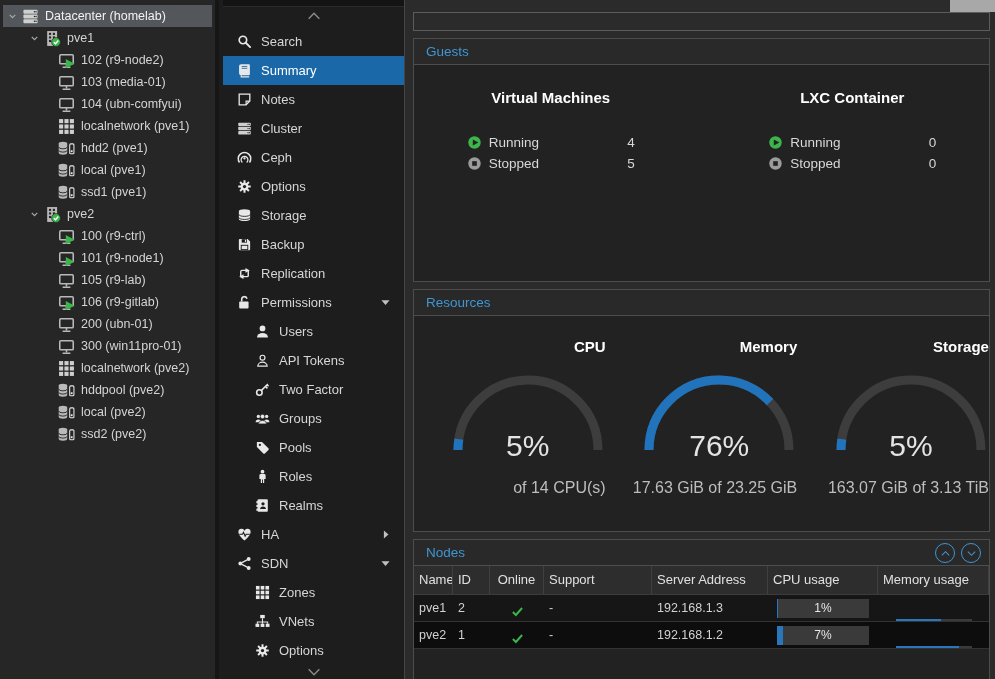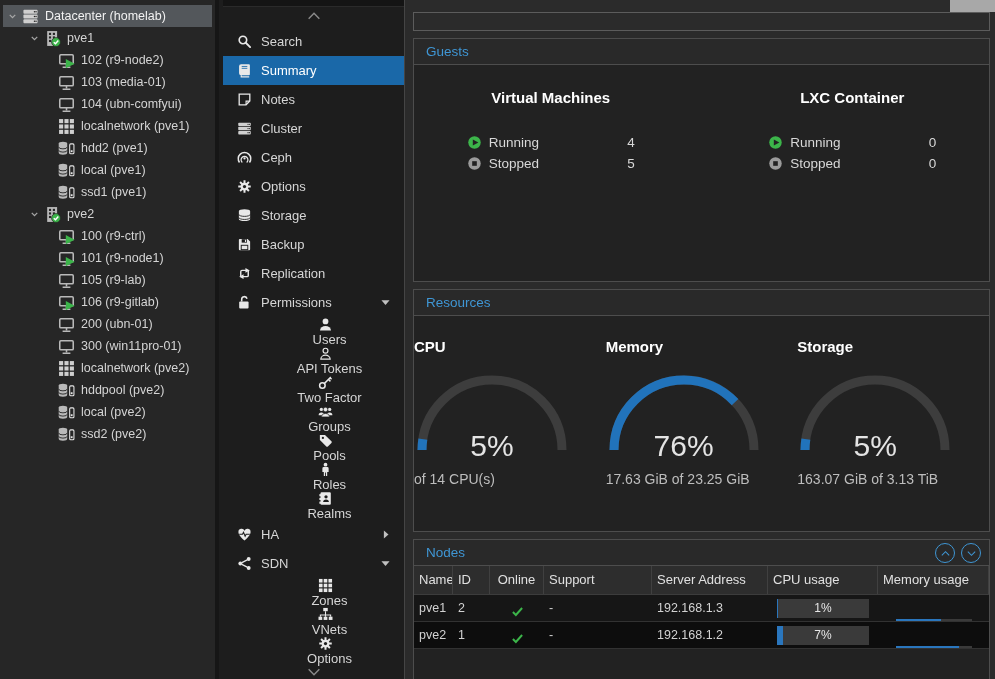--- a/index.html
+++ b/index.html
@@ -23,21 +23,21 @@
   
   .menu { position:absolute; left:223px; top:0; width:181px; height:679px;
     background:#1d1d1d; overflow:hidden; }
   .menu-topstrip { height:7px; background:#141414; border-bottom:1px solid #2a2a2a; }
   .scrollhint { display:flex; justify-content:center; padding:3px 0 2px; height:20px; }
   .scrollhint svg { width:16px; height:12px; color:#8a8a8a; }
   .mi { height:29px; display:flex; align-items:center; padding-left:14px;
     cursor:pointer; color:#d6d6d6; position:relative; }
   .mi.sel { background:#1a68a8; color:#ffffff;text-align:right; }
   .mi .ic { width:15px; height:15px; margin-right:9px; flex:0 0 auto; color:#e8e8e8; }
-  .mi.sub { padding-left:32px;flex-direction:column; }
+  .mi.sub { padding-left:32px; }
   .mi .caret { position:absolute; right:12px; width:13px; height:13px; color:#c0c0c0; }
   .menu-bottom { position:absolute; bottom:-4px; left:0; right:0; }
 
   
   .content { position:absolute; left:404px; top:0; right:0; height:679px;
     background:#2b2b2b; border-left:1px solid #454545; padding:12px 5px 0 8px; }
   .cropped-btn { position:absolute; top:0; right:0; width:45px; height:12px;
     background:#a8a8a8; }
   .panel-partial { height:19px; border:1px solid #5c5c5c; margin-bottom:7px; }
   .panel { margin-bottom:7px; border:1px solid #4d4d4d; background:#222222; }
@@ -54,27 +54,27 @@
   .ghalf { width:50%; display:flex; flex-direction:column; align-items:center; }
   .gtitle { font-size:15px; font-weight:bold; color:#ffffff; margin-bottom:26px; }
   .grows { width:168px; }
   .grow { display:flex; align-items:center; height:21px; }
   .grow .gic { width:15px; height:15px; margin-right:7px; }
   .grow .gl { font-size:13.5px; color:#d8d8d8; }
   .grow .gv { margin-left:auto; font-size:13.5px; color:#d8d8d8; }
 
   
   .res-body { height:215px; display:flex; padding-top:22px; }
-  .gcol { width:33.33%; display:flex; flex-direction:column; align-items:flex-start; }
+  .gcol { width:33.33%; display:flex; flex-direction:column; align-items:flex-end; }
   .gauge-title { font-size:15px; font-weight:bold; color:#ffffff; margin-bottom:16px; }
   .gauge { position:relative; width:156px; height:84px; }
   .gauge svg { width:156px; height:84px; }
   .gauge .pct { position:absolute; left:0; right:0; bottom:-8px; text-align:center;
     font-size:30px; font-weight:300; color:#e4e4e4; }
-  .gauge-sub { margin-top:16px; font-size:14px; color:#bdbdbd; }
+  .gauge-sub { margin-top:24px; font-size:16px; color:#bdbdbd; }
 
   
   .nodes-body { height:120px; }
   .trow { display:flex; }
   .th { background:#2d2d2d; border-bottom:1px solid #3c3c3c; }
   .th .cell { height:28px; line-height:28px; font-size:13px; color:#e0e0e0;
     border-right:1px solid #404040; padding:0 5px; overflow:hidden; white-space:nowrap; }
   .dr .cell { height:26px; line-height:26px; font-size:12.5px; color:#d2d2d2;
     padding:0 5px; overflow:hidden; white-space:nowrap; }
   .dr { border-bottom:1px solid #323232; }

